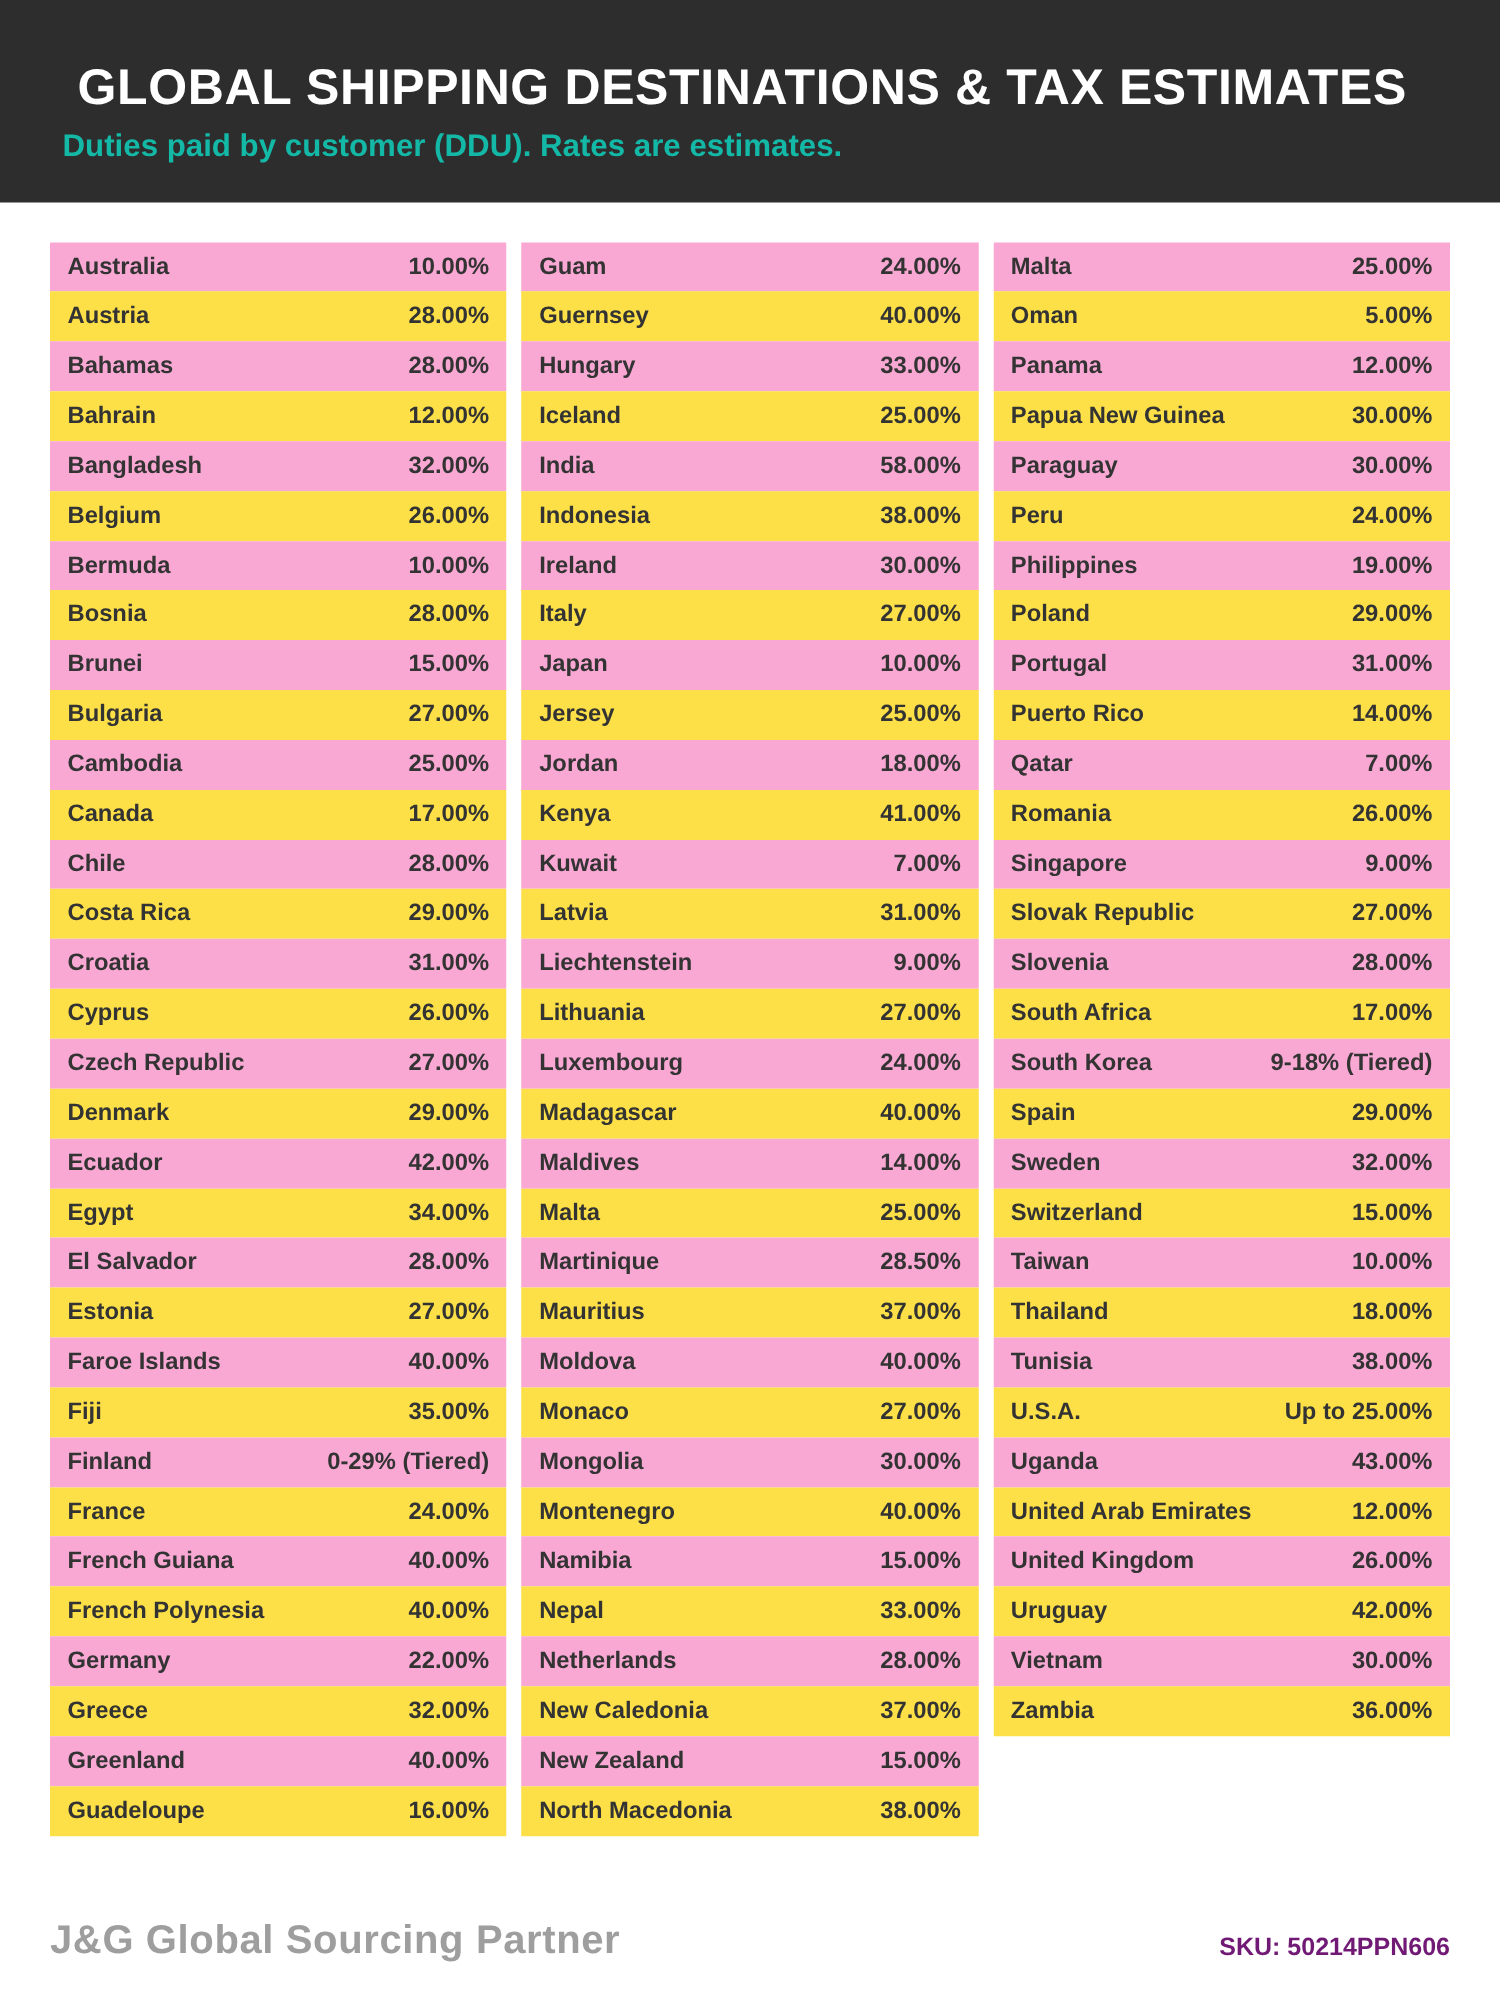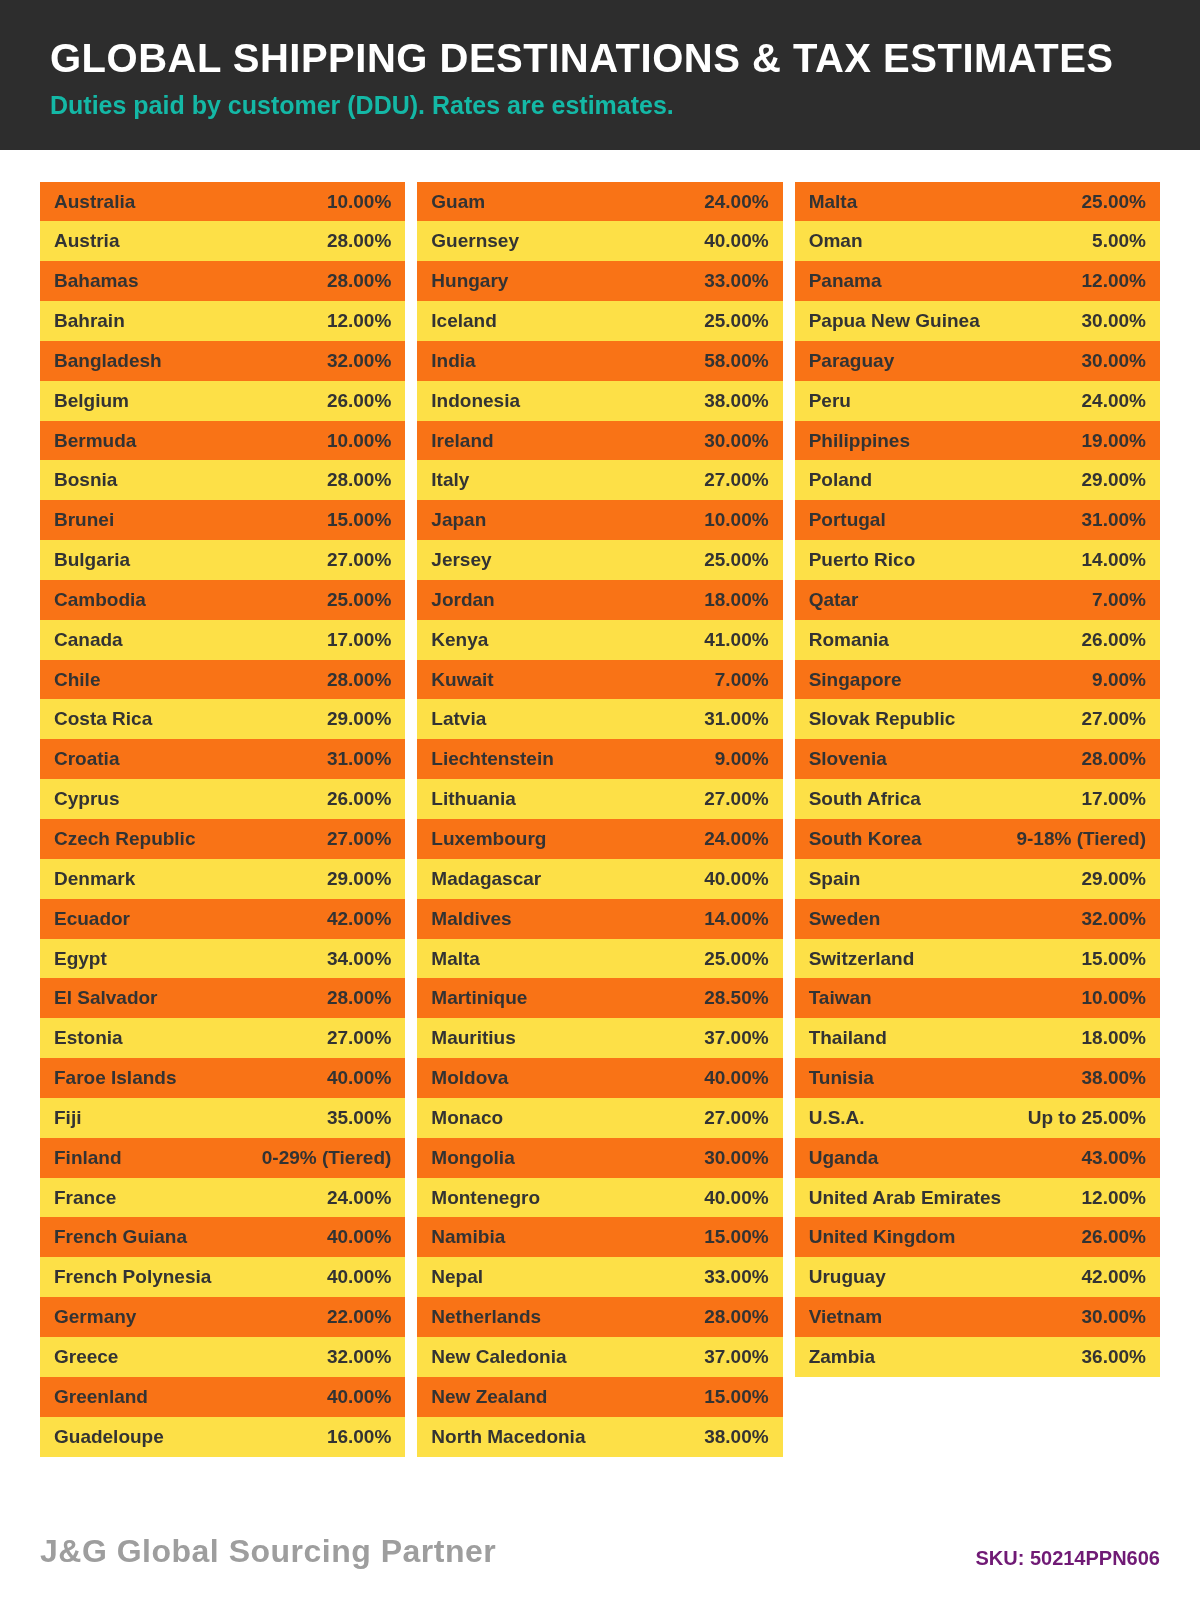--- a/index.html
+++ b/index.html
@@ -15,21 +15,21 @@
     height: 1600px;
     background: #ffffff;
     overflow: hidden;
   }
   .header {
     background: #2d2d2d;
     color: #ffffff;
     padding: 36px 50px 30px 50px;
   }
   .title {
-    margin: 0;
+    margin: 12px;
     font-size: 40px;
     font-weight: 800;
     letter-spacing: 0.5px;
     line-height: 1.1;
   }
   .subtitle {
     margin: 12px 0 0 0;
     font-size: 25px;
     font-weight: bold;
     color: #14b8a6;
@@ -45,21 +45,21 @@
     display: flex;
     justify-content: space-between;
     align-items: center;
     padding: 9px 14px;
     font-size: 19px;
     font-weight: bold;
     color: #333333;
     line-height: 1.15;
     min-height: 39px;
   }
-  .row.even { background: #f97316; }
+  .row.even { background: #f9a8d4; }
   .row.odd  { background: #fde047; }
   .country { text-align: left; white-space: nowrap; }
   .rate { text-align: right; white-space: nowrap; margin-left: 10px; }
   .footer {
     position: absolute;
     left: 0; right: 0; bottom: 0;
     display: flex;
     justify-content: space-between;
     align-items: flex-end;
     padding: 0 40px 30px 40px;

